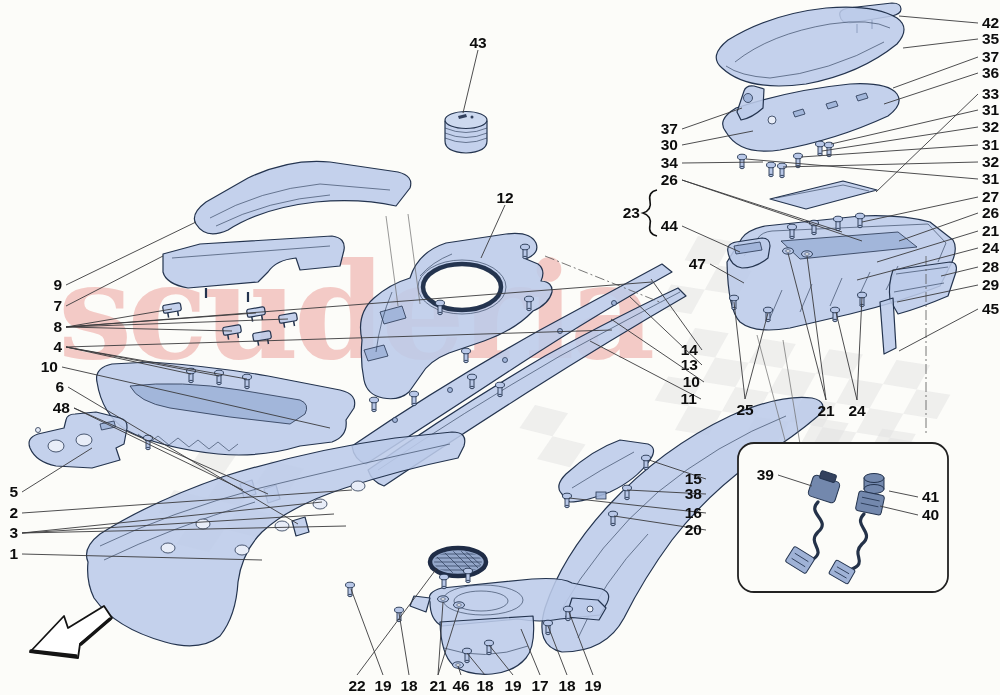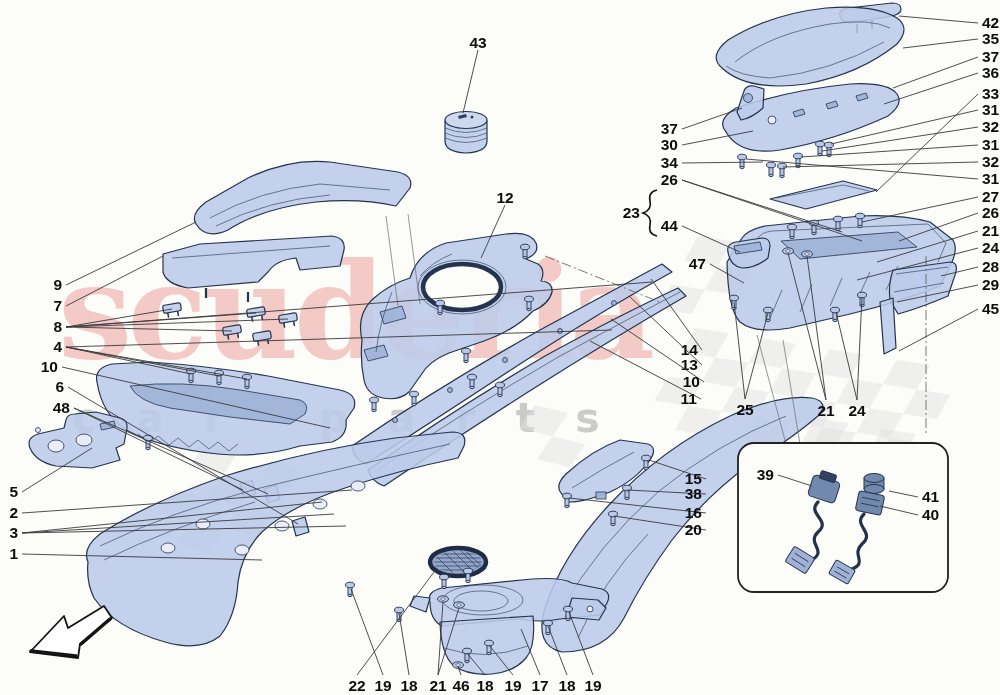--- a/index.html
+++ b/index.html
@@ -27,21 +27,20 @@
   .pc{fill:#7388ad;stroke:#24344f;stroke-width:1;}
   .pc2{fill:#9fb2d6;stroke:#24344f;stroke-width:1;}
   .ring{fill:#fcfcf9;stroke:var(--pline,#24344f);stroke-width:4.5;}
 </style>
 </head>
 <body>
 
 <div id="canvas">
 
   <div id="wm-brand">scuderia</div>
-  <div id="wm-sub">car parts</div>
 
   <svg id="diagram" width="1000" height="695" viewBox="0 0 1000 695">
     <defs>
       <g id="bolt">
         <path d="M-2,1.5 L-2,10.5 L2,10.5 L2,1.5 Z" class="hw"></path>
         <ellipse cx="0" cy="0" rx="4.5" ry="2.8" class="hw"></ellipse>
         <ellipse cx="0" cy="10.5" rx="2" ry="1.2" class="hw"></ellipse>
       </g>
       <g id="washer">
         <ellipse rx="5.5" ry="3.2" class="hw"></ellipse>

